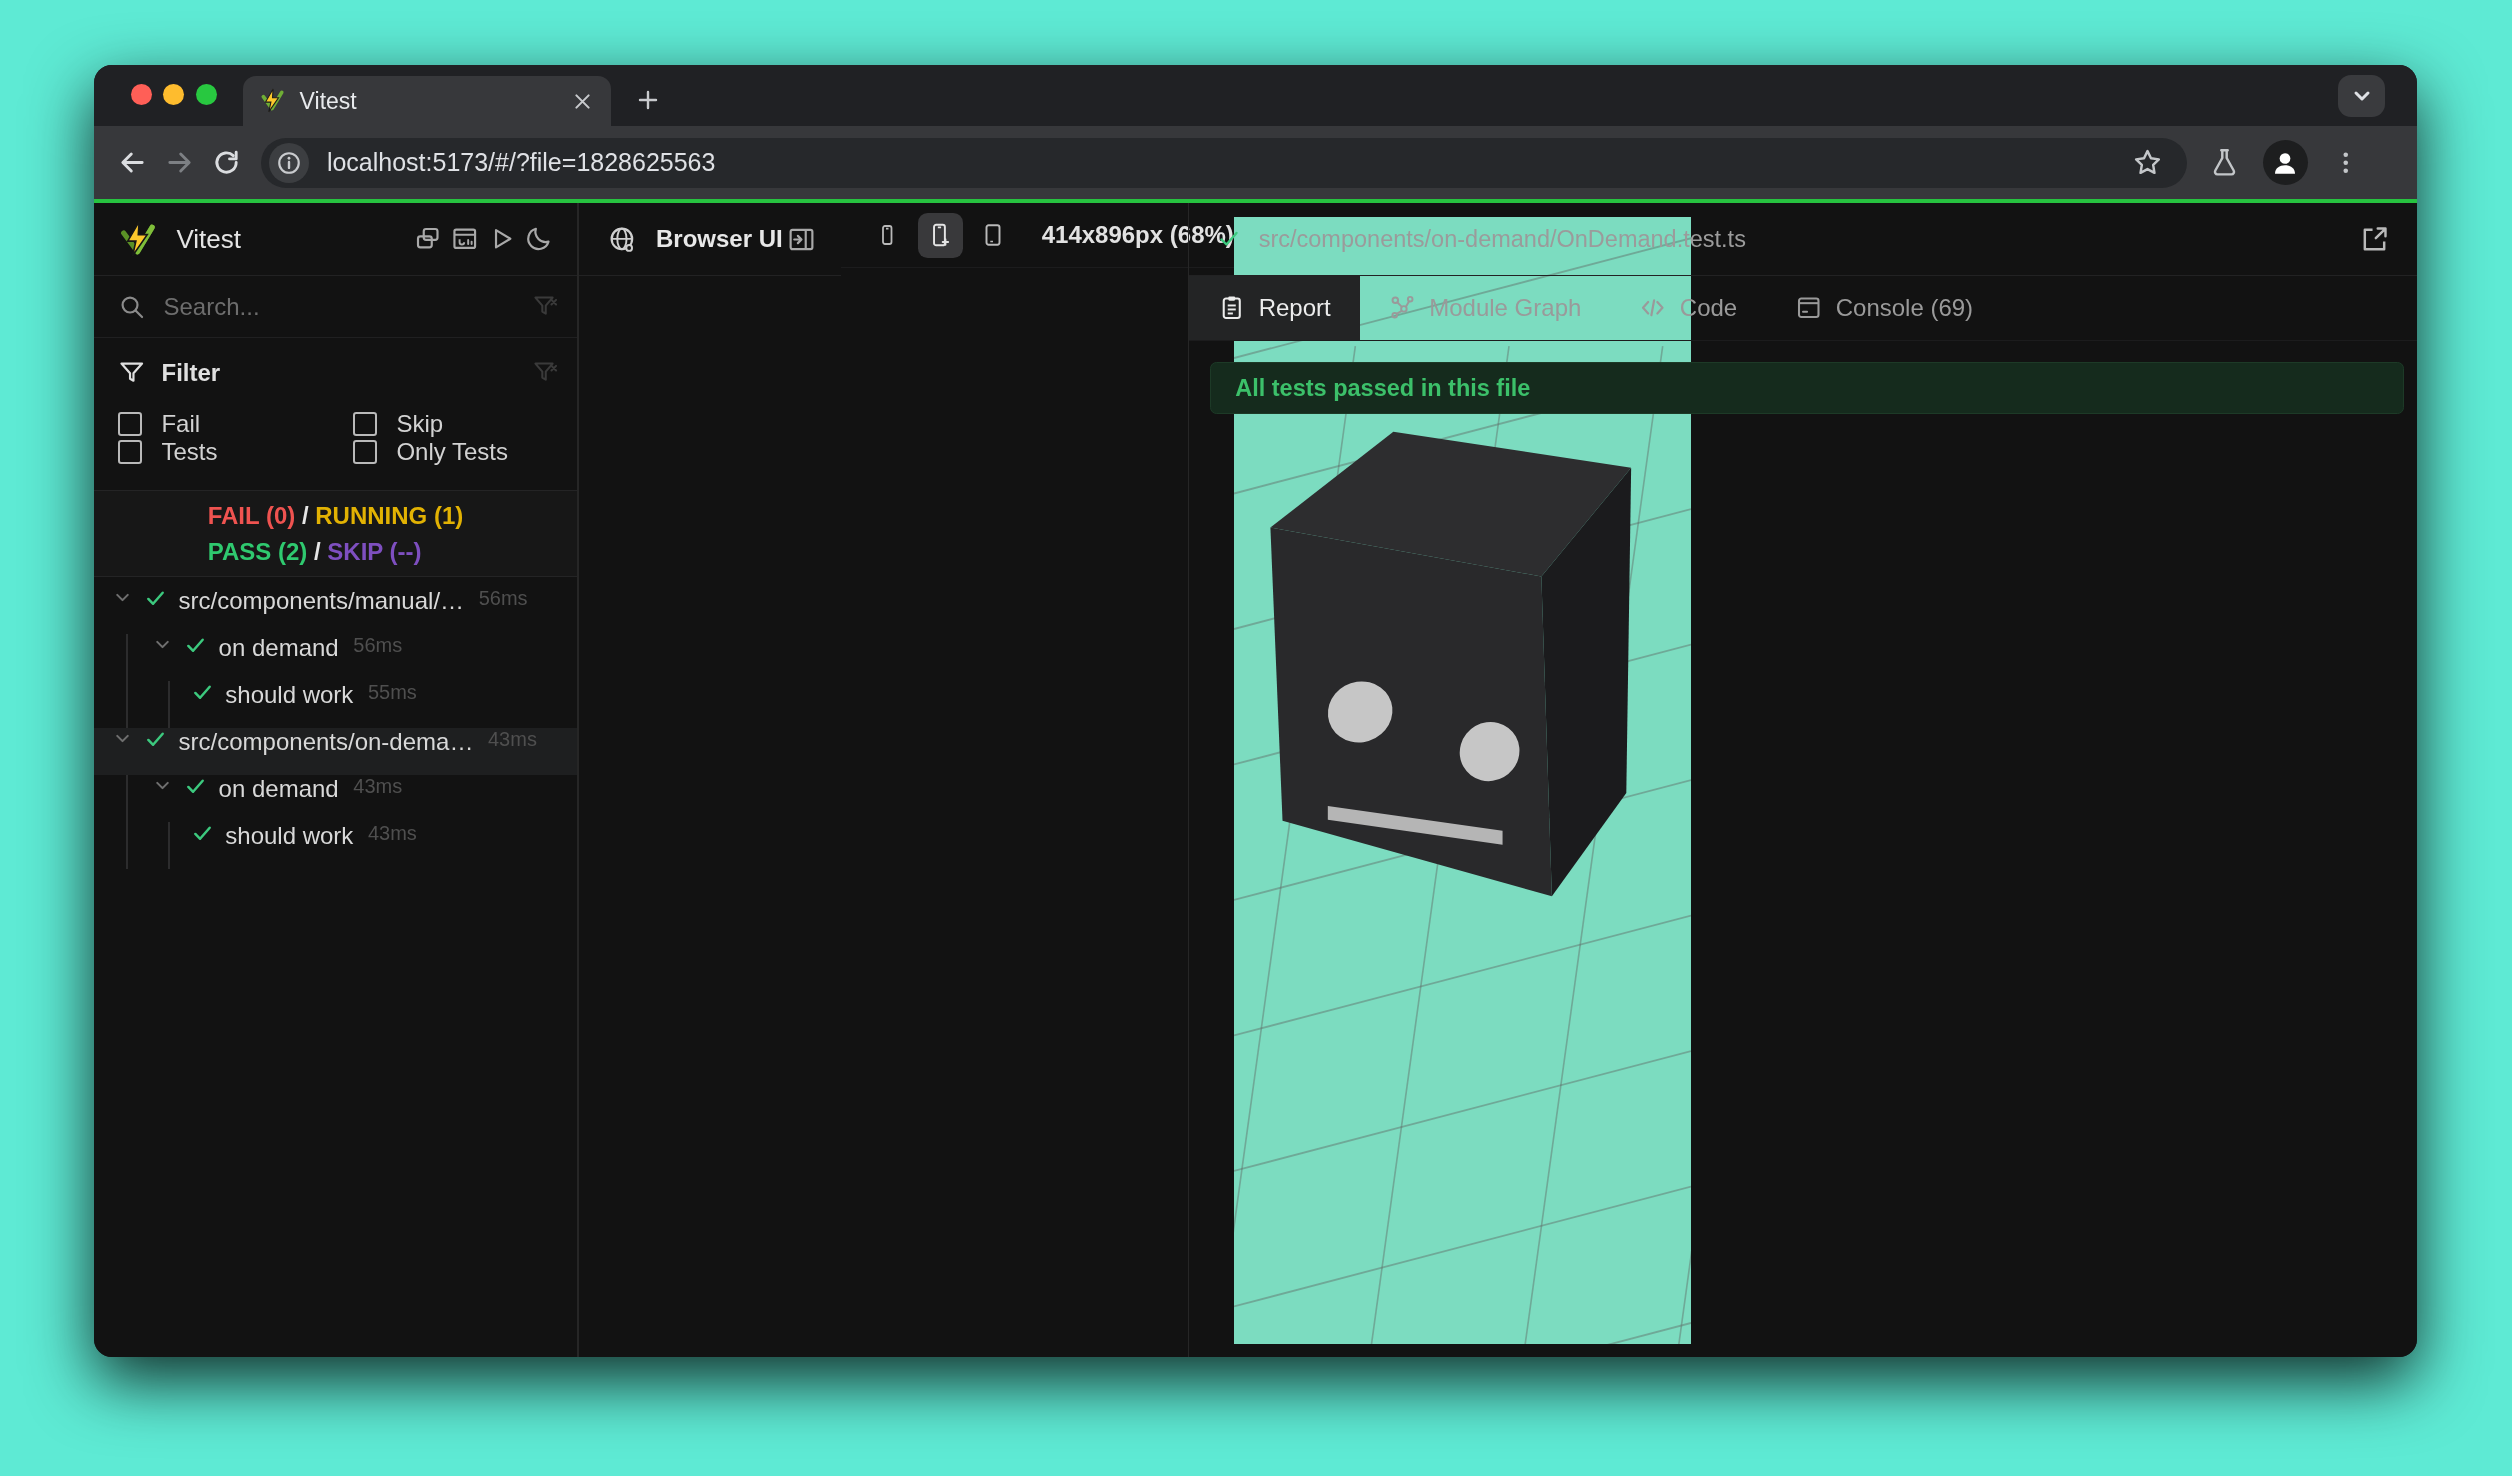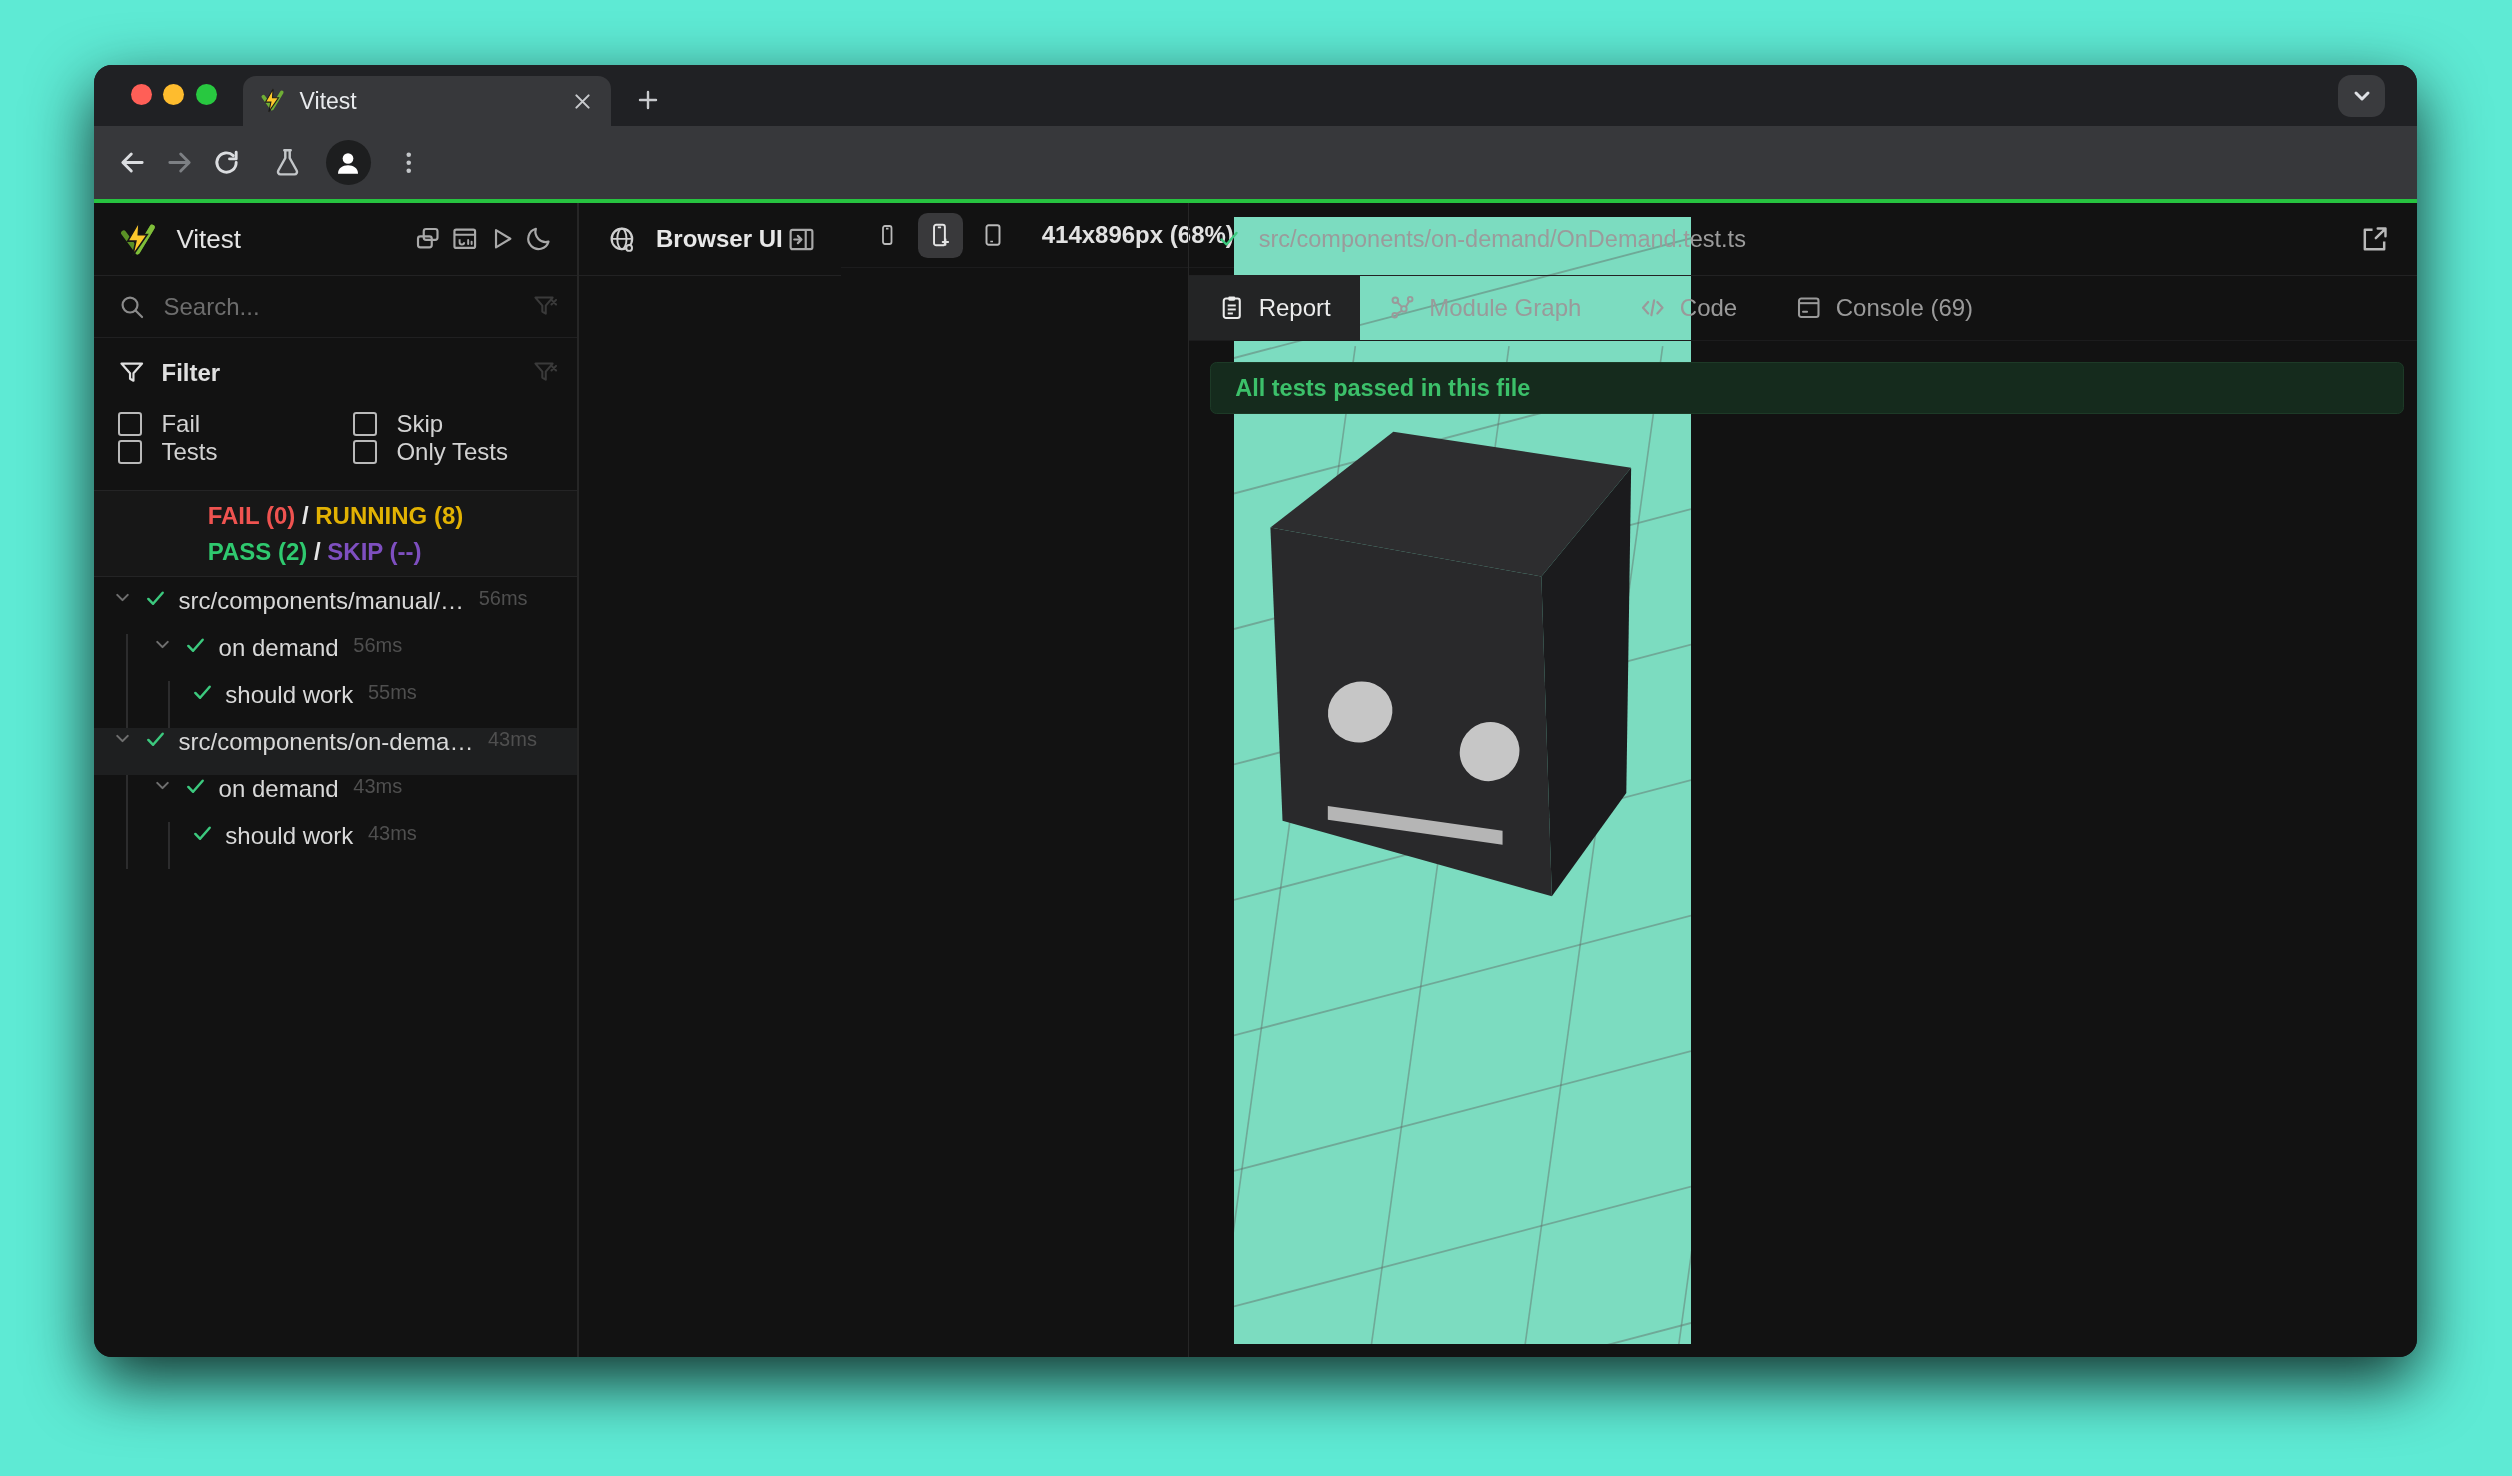--- a/index.html
+++ b/index.html
@@ -149,20 +149,35 @@
         <svg width="29" height="29" viewBox="0 0 24 24">
             <path d="M4 12h15M13 5l7 7-7 7" fill="none" stroke="currentColor" stroke-width="2.4" stroke-linecap="round" stroke-linejoin="round"></path>
           </svg>
       </div>
       <div class="navbtn">
         <svg width="29" height="29" viewBox="0 0 24 24">
             <path d="M20 12a8 8 0 1 1-2.4-5.7" fill="none" stroke="currentColor" stroke-width="2.4" stroke-linecap="round"></path>
             <path d="M20 3.5V9h-5.5" fill="none" stroke="currentColor" stroke-width="2.4" stroke-linecap="round" stroke-linejoin="round"></path>
           </svg>
       </div>
+      <div class="urlpill">
+        <span class="info">
+          <svg width="26" height="26" viewBox="0 0 24 24">
+              <circle cx="12" cy="12" r="9" fill="none" stroke="currentColor" stroke-width="2"></circle>
+              <line x1="12" y1="11" x2="12" y2="16.5" stroke="currentColor" stroke-width="2.2" stroke-linecap="round"></line>
+              <circle cx="12" cy="7.6" r="1.3" fill="currentColor"></circle>
+            </svg>
+        </span>
+        <span class="url">localhost:5173/#/?file=1828625563</span>
+        <span class="starbtn">
+          <svg width="31" height="31" viewBox="0 0 24 24">
+              <path d="M12 3.2l2.7 5.5 6.1.9-4.4 4.3 1 6.1L12 17.1 6.6 20l1-6.1-4.4-4.3 6.1-.9z" fill="none" stroke="currentColor" stroke-width="1.9" stroke-linejoin="round"></path>
+            </svg>
+        </span>
+      </div>
       <div class="toolicon">
         <svg width="31" height="31" viewBox="0 0 24 24">
             <path d="M9.5 2.5h5M10.3 2.5v6l-5.4 9.7a2 2 0 0 0 1.7 3h10.8a2 2 0 0 0 1.7-3L13.7 8.5v-6" fill="none" stroke="currentColor" stroke-width="1.9" stroke-linecap="round" stroke-linejoin="round"></path>
           </svg>
       </div>
       <div class="avatar">
         <svg width="32" height="32" viewBox="0 0 24 24">
             <circle cx="12" cy="8.6" r="4" fill="#fff"></circle>
             <path d="M4.5 20c0-4.2 3.4-6.4 7.5-6.4s7.5 2.2 7.5 6.4z" fill="#fff"></path>
           </svg>
@@ -263,21 +278,21 @@
                 <span>Only Tests</span>
               </label>
           </div>
         </div>
 
         <div class="statusblock">
           <div class="statuslines">
             <div>
               <span class="st-fail">FAIL (0)</span>
               <span class="st-sep"> <span>/</span> </span>
-              <span class="st-run">RUNNING (8)</span>
+              <span class="st-run">RUNNING (1)</span>
             </div>
             <div>
               <span class="st-pass">PASS (2)</span>
               <span class="st-sep"> <span>/</span> </span>
               <span class="st-skip">SKIP (--)</span>
             </div>
           </div>
         </div>
 
         <div class="tree">

